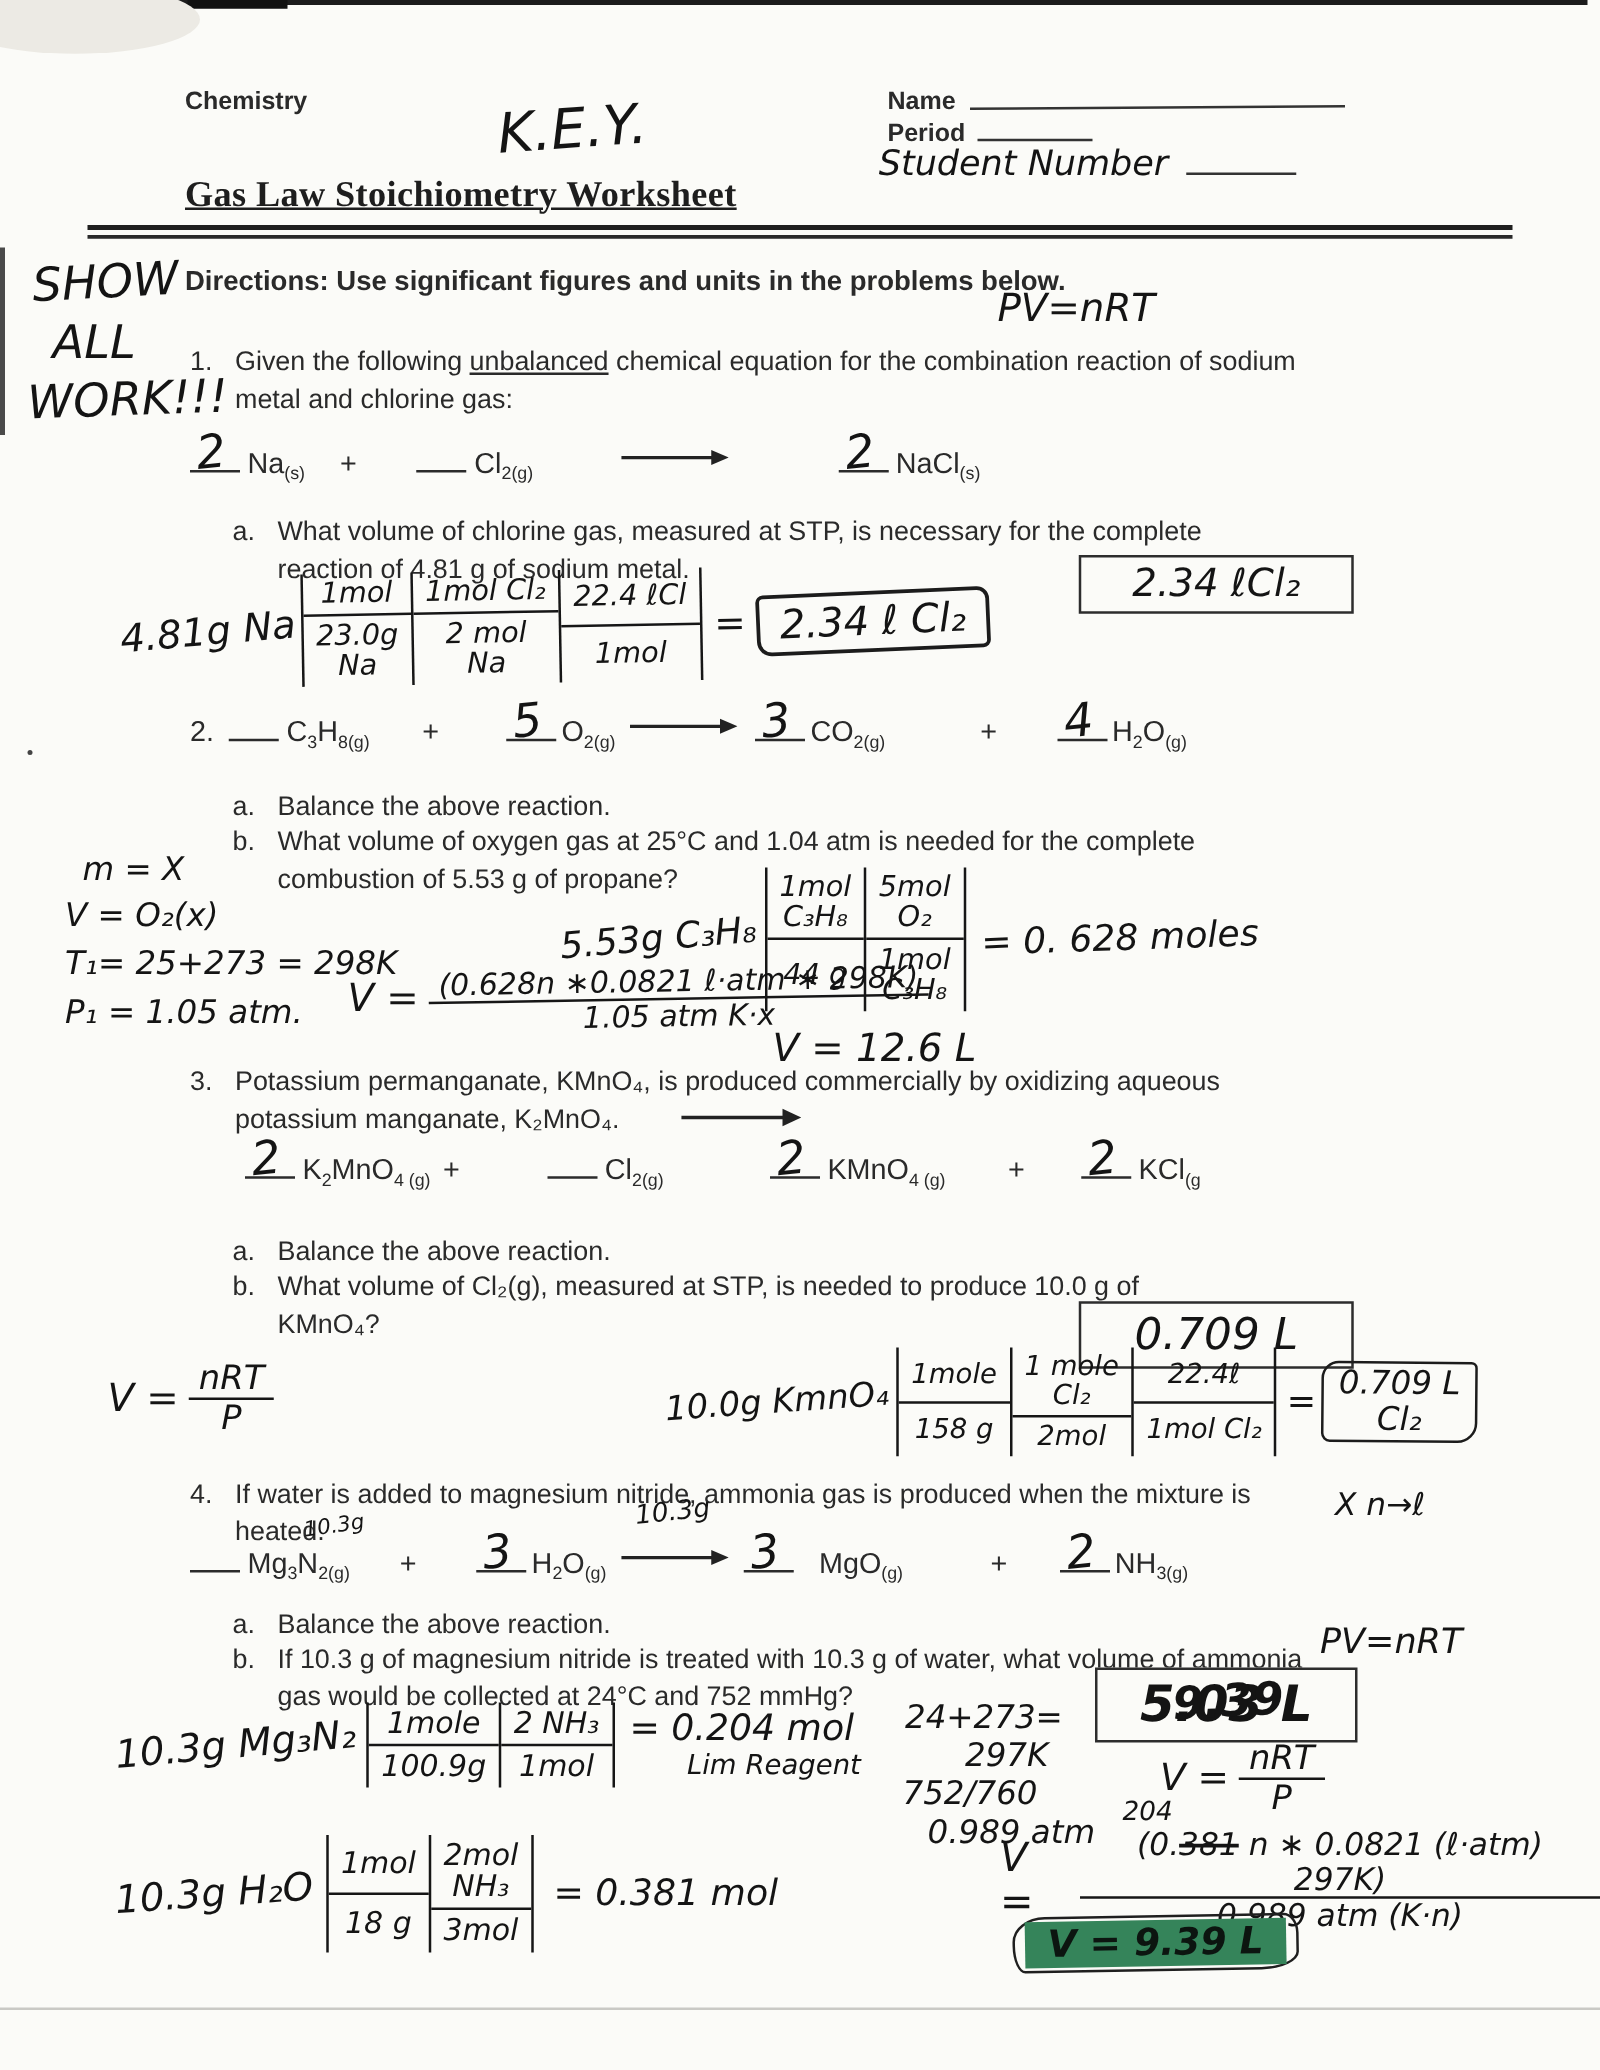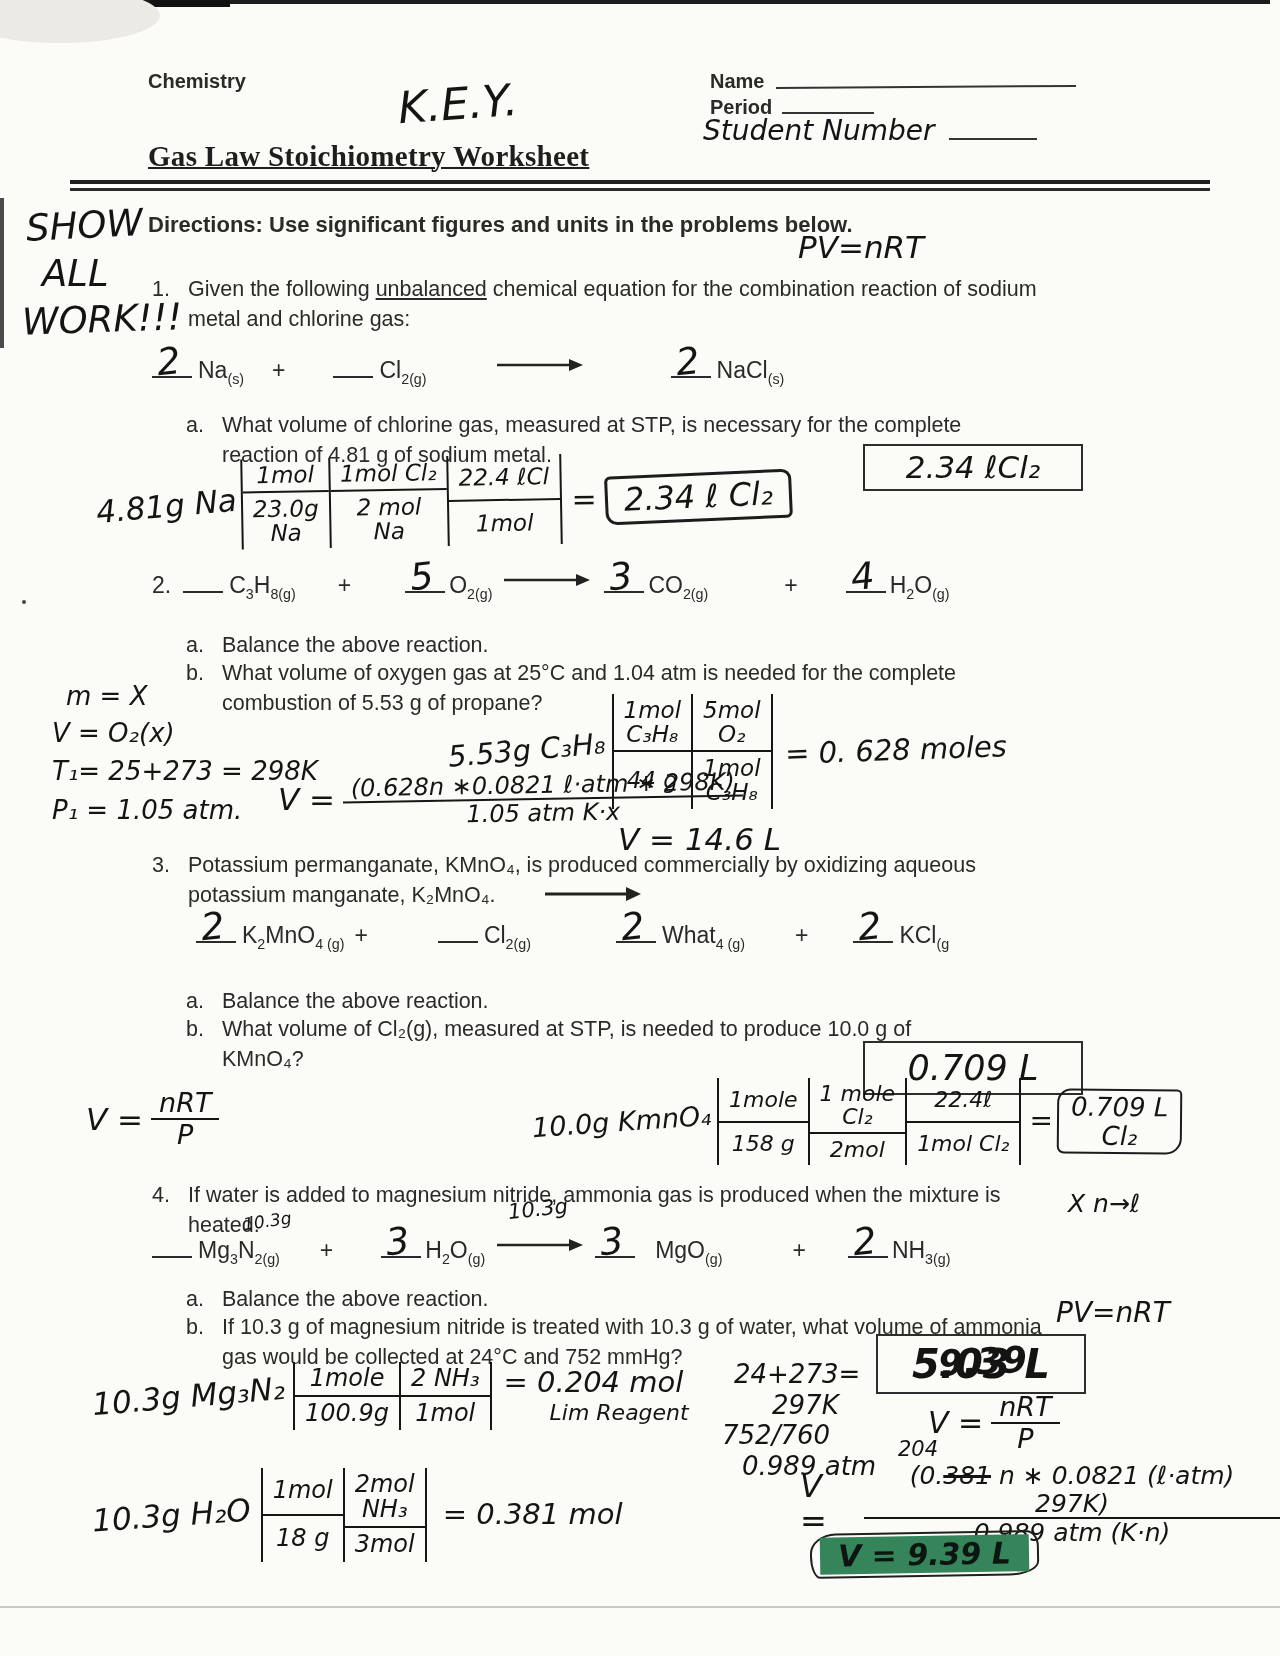--- a/index.html
+++ b/index.html
@@ -195,21 +195,21 @@
     <span style="font-size:29px;margin-left:12px;transform:rotate(-2deg);">= 0. 628 moles</span>
   </div>
 
   <div class="abs wrow hw" style="left:278px;top:772px;">
     <span style="font-size:31px;">V =</span>
     <span class="frac" style="font-size:24px;margin-left:8px;transform:rotate(-1deg);">
       <span class="fnum">(0.628n ∗0.0821 ℓ·atm ∗ 298K)</span>
       <span class="fden">1.05 atm K·x</span>
     </span>
   </div>
-  <div class="abs hw" style="left:618px;top:822px;font-size:31px;">V = 14.6 L</div>
+  <div class="abs hw" style="left:618px;top:822px;font-size:31px;">V = 12.6 L</div>
 
   <div class="abs para printed" style="left:152px;top:850px;width:900px;">
     <span class="plabel">3.</span>
     <span class="ptext">Potassium permanganate, KMnO₄, is produced commercially by oxidizing aqueous potassium manganate, K₂MnO₄.</span>
   </div>
   <svg class="abs" style="left:545px;top:886px;" width="96" height="16" viewBox="0 0 96 16">
       <line x1="0" y1="8" x2="82" y2="8" stroke="#222" stroke-width="2.8"></line>
       <path d="M81 1 L96 8 L81 15 Z" fill="#222"></path>
     </svg>
 
@@ -217,21 +217,21 @@
     <span class="slot">
         <span class="chw">2</span>
       </span>
     <span class="formula" style="margin-left:6px;"><span>K</span><sub>2</sub><span>MnO</span><sub>4 (g)</sub></span>
     <span style="margin-left:10px;">+</span>
     <span class="slot" style="margin-left:70px;"></span>
     <span class="formula" style="margin-left:6px;"><span>Cl</span><sub>2(g)</sub></span>
     <span class="slot" style="margin-left:85px;">
         <span class="chw">2</span>
       </span>
-    <span class="formula" style="margin-left:6px;"><span>What</span><sub>4 (g)</sub></span>
+    <span class="formula" style="margin-left:6px;"><span>KMnO</span><sub>4 (g)</sub></span>
     <span style="margin-left:50px;">+</span>
     <span class="slot" style="margin-left:45px;">
         <span class="chw">2</span>
       </span>
     <span class="formula" style="margin-left:6px;"><span>KCl</span><sub>(g</sub></span>
   </div>
 
   <div class="abs para printed" style="left:186px;top:986px;width:700px;">
     <span class="plabel">a.</span>
     <span class="ptext">Balance the above reaction.</span>
@@ -336,21 +336,21 @@
           <span class="bottom">1mol</span>
         </span>
     </span>
     <span style="display:inline-flex;flex-direction:column;margin-left:12px;">
       <span style="font-size:29px;">= 0.204 mol</span>
       <span style="font-size:22px;margin-left:46px;margin-top:2px;">Lim Reagent</span>
     </span>
   </div>
 
   <div class="abs hw" style="left:720px;top:1360px;font-size:26px;">
-    <div style="margin-left:14px;">24+273=</div>
+    <div style="margin-left:4px;">24+273=</div>
     <div style="margin-left:52px;margin-top:2px;">297K</div>
     <div style="margin-left:2px;margin-top:2px;">752/760</div>
     <div style="margin-left:22px;margin-top:2px;">0.989 atm</div>
   </div>
 
   <div class="abs wrow hw" style="left:928px;top:1392px;">
     <span style="font-size:30px;">V =</span>
     <span class="frac" style="font-size:27px;margin-left:8px;">
       <span class="fnum">nRT</span>
       <span class="fden">P</span>

